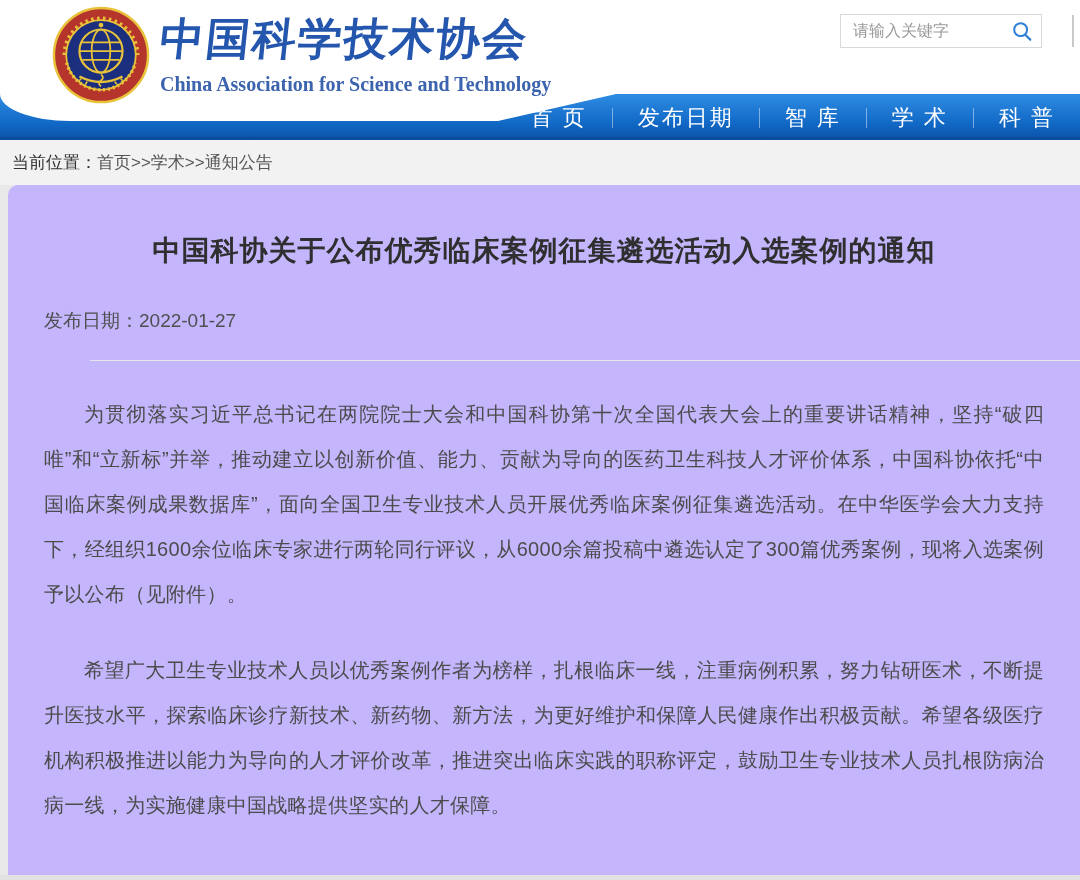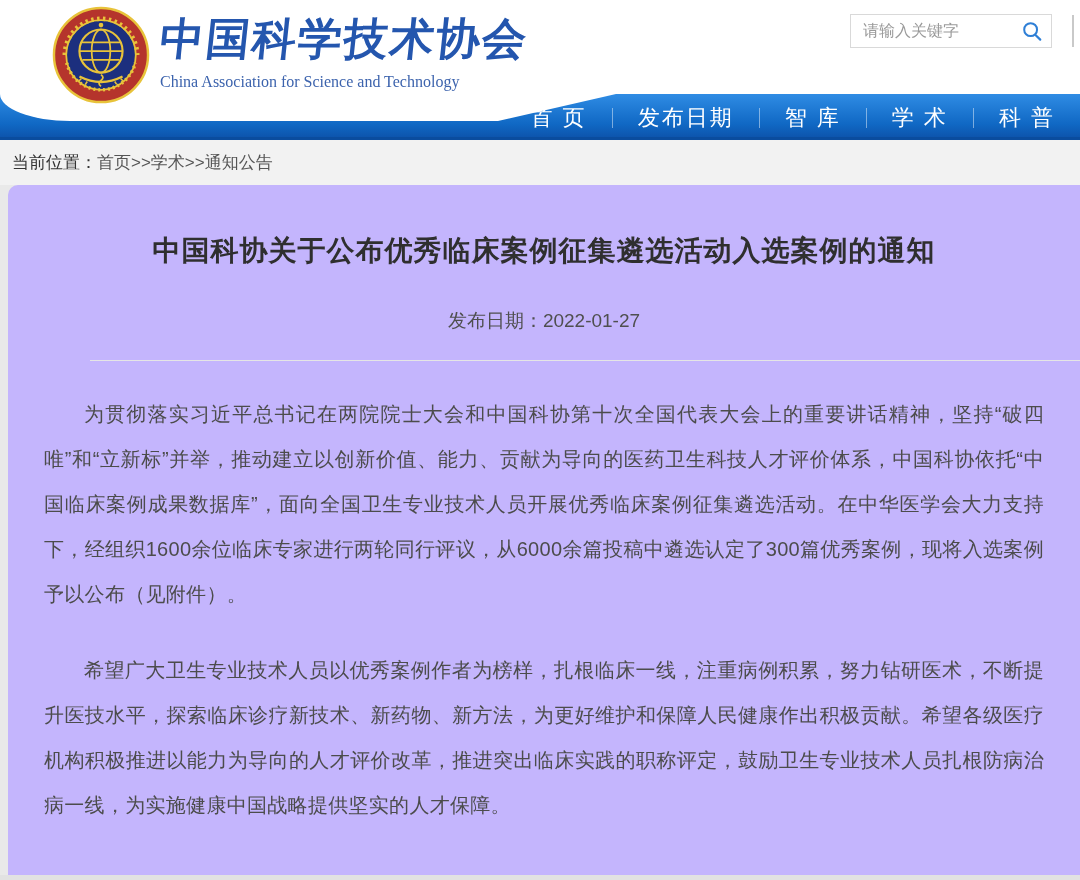--- a/index.html
+++ b/index.html
@@ -11,25 +11,25 @@
 
   
   .header { position:relative; height:94px; background:#ffffff; z-index:3; }
   .emblem { position:absolute; left:52px; top:6px; width:98px; height:98px; z-index:4; }
   .logo-text { position:absolute; left:160px; top:10px; }
   .logo-zh {
     font-size:44px; font-weight:bold; color:#2456ae; letter-spacing:2px;
     transform:skewX(-6deg); font-family:"DejaVu Sans", sans-serif; white-space:nowrap;
   }
   .logo-en {
-    font-family:"Liberation Serif", serif; font-size:16px; color:#3c63ad;
-    margin-top:4px; white-space:nowrap;
+    font-family:"Liberation Serif", serif; font-size:20px; color:#3c63ad;
+    margin-top:4px; white-space:nowrap;font-weight:bold;
   }
   .search-box {
-    position:absolute; right:28px; top:14px; width:202px; height:34px;
+    position:absolute; right:38px; top:14px; width:202px; height:34px;
     border:1px solid #d9d9d9; background:#fff; display:flex; align-items:center;
     padding:0 8px 0 10px;
   }
   .search-box input {
     border:none; outline:none; flex:1; font-size:16px; color:#555;
     font-family:"Liberation Sans", sans-serif; background:transparent; min-width:0;
   }
   .search-box input::placeholder { color:#9a9a9a; }
   .search-icon { width:22px; height:22px; flex:0 0 auto; cursor:pointer; }
   .search-divider {
@@ -71,21 +71,21 @@
   .main-wrap { height:695px; background:#e9e9e9; position:relative; }
   .card {
     margin-left:8px; height:100%; background:#c4b5fd; border-top-left-radius:10px;
     padding:47px 36px 0 36px; overflow:hidden;
   }
   .article-title {
     text-align:center; font-size:28px; font-weight:600; color:#2f2f2f;
     margin:0; letter-spacing:1px;
   }
   .article-date {
-    text-align:center; font-size:19px; color:#4f4f4f; margin-top:38px;
+    font-size:19px; color:#4f4f4f; margin-top:38px;
   }
   .date-rule {
     border:none; border-top:1px solid #e5e5e5; margin:26px -36px 0 46px;
   }
   .body-text p {
     font-size:20px; line-height:45px; color:#4c4c4c; text-align:justify;
     text-indent:2em; margin:0; letter-spacing:0.3px;
   }
   .p-salutation { margin-top:40px !important; }
   .p-body { margin-top:31px !important; }

